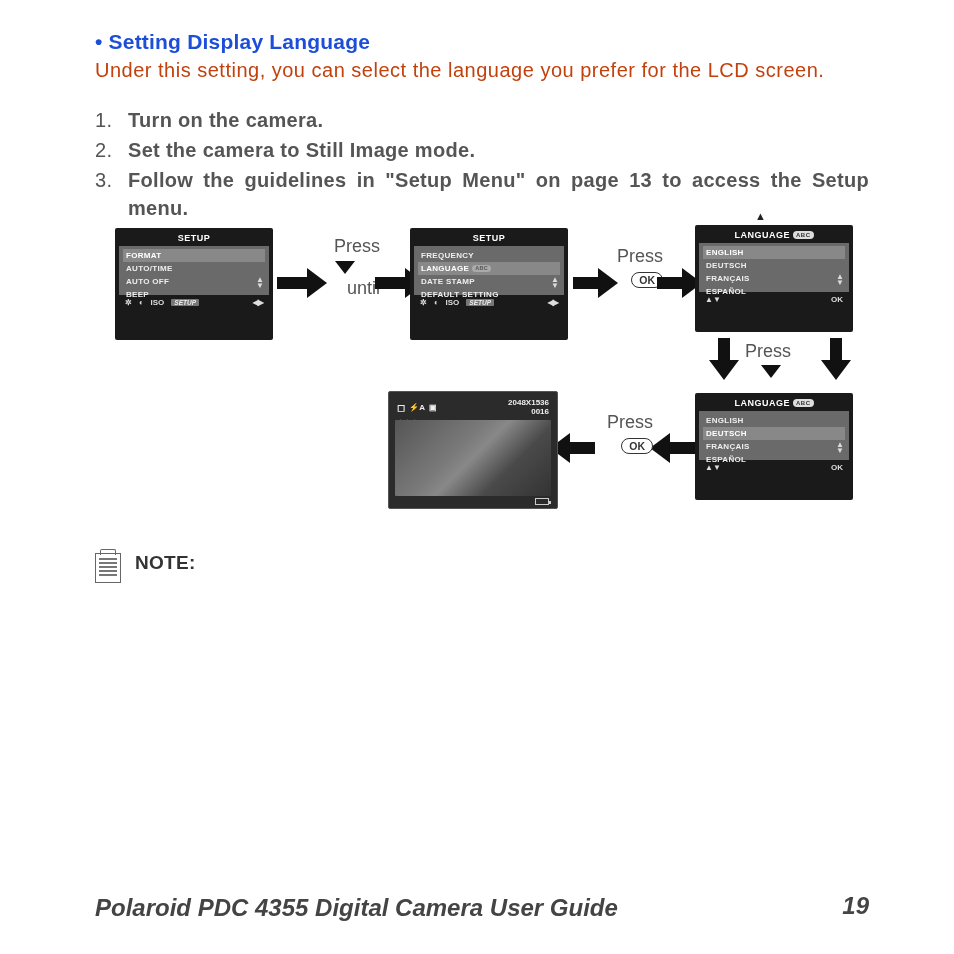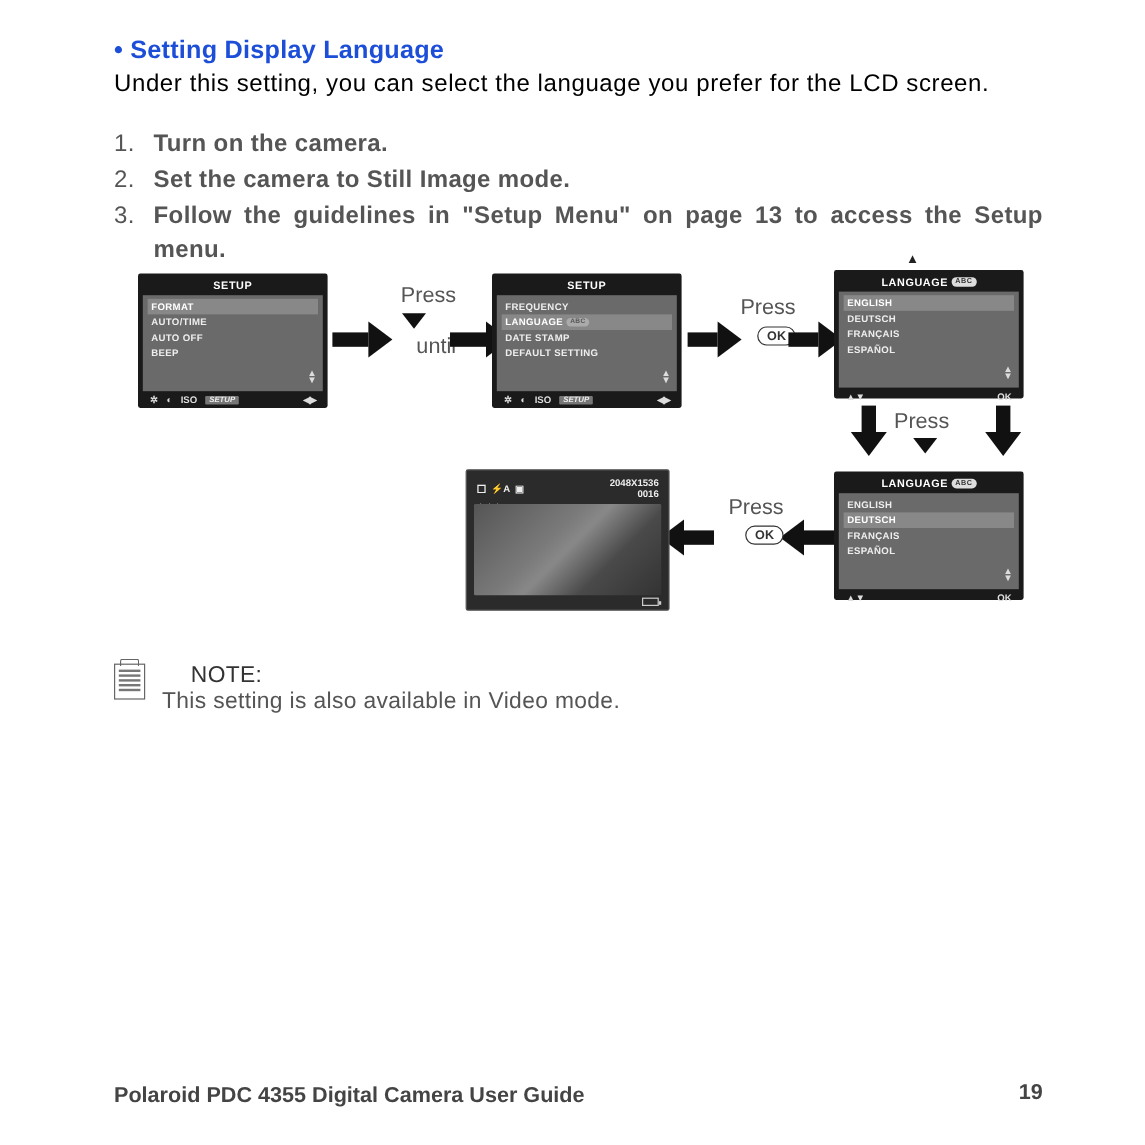--- a/index.html
+++ b/index.html
@@ -14,21 +14,21 @@
   }
   .heading {
     font-weight: bold;
     font-size: 21px;
     color: #1d4ed8;
     margin-bottom: 3px;
     letter-spacing: 0.2px;
   }
   .intro {
     font-size: 20px;
-    color: #000000;
+    color: #c2410c;
     line-height: 1.35;
     text-align: justify;
     letter-spacing: 0.5px;
     margin-bottom: 22px;
   }
   .steps { list-style: none; }
   .steps li {
     font-size: 20px;
     color: #555;
     line-height: 1.4;
@@ -70,21 +70,21 @@
     background: #ddd;
     color: #333;
     font-size: 6px;
     font-weight: bold;
     padding: 0 3px;
     border-radius: 5px;
     line-height: 8px;
   }
   .lcd-body {
     background: #6a6a6a;
-    height: 80px;
+    height: 49px;
     padding: 3px 4px;
     position: relative;
   }
   .lcd-row {
     font-size: 8px;
     font-weight: bold;
     color: #eee;
     letter-spacing: 0.3px;
     padding: 2px 3px;
     display:flex;
@@ -190,33 +190,34 @@
   .note-icon::before{
     content:"";
     display:block;
     width:14px; height:5px;
     border:1.5px solid #666; border-bottom:none;
     margin:-5px auto 0 auto;
     border-radius:2px 2px 0 0;
   }
   .note-lines { padding:3px 3px; display:flex; flex-direction:column; gap:2.5px;}
   .note-lines div{ height:1.5px; background:#777; }
-  .note-text .label { font-weight:normal; font-size:19px; color:#333; letter-spacing:0.3px;margin-left:24px;}
+  .note-text .label { font-weight:bold; font-size:19px; color:#333; letter-spacing:0.3px;}
   .note-text .body { font-size:19px; color:#555; letter-spacing:0.3px; }
 
   .page-footer {
     position: absolute;
     bottom: 30px;
     left: 95px;
     right: 85px;
     display: flex;
     justify-content: space-between;
+    font-style: italic;
     font-weight: bold;
     color: #444;
-    font-size: 18px;
+    font-size: 24px;
   }
   .page-footer .left { line-height:1.35; }
 
   
   .photo-top { display:flex; justify-content:space-between; padding:2px 4px; color:#eee; font-size:8px; font-weight:bold;}
   .photo-top .left{ display:flex; gap:4px; align-items:center;}
   .photo-top .cam{ font-size:10px;}
   .photo-top .right{ text-align:right; line-height:9px;}
   .photo-stars{ color:#ddd; font-size:8px; padding-left:4px;}
   .photo-body{
@@ -410,21 +411,20 @@
     <div class="note-lines">
         <div></div>
         <div></div>
         <div></div>
         <div></div>
         <div></div>
       </div>
   </div>
   <div class="note-text">
     <div class="label">NOTE:</div>
-    <div class="body">This setting is also available in Video mode.</div>
   </div>
 </div>
 
 <div class="page-footer">
   <div class="left">
     <span>Polaroid PDC 4355 Digital Camera User Guide</span><br>
   </div>
   <div>19</div>
 </div>
 

